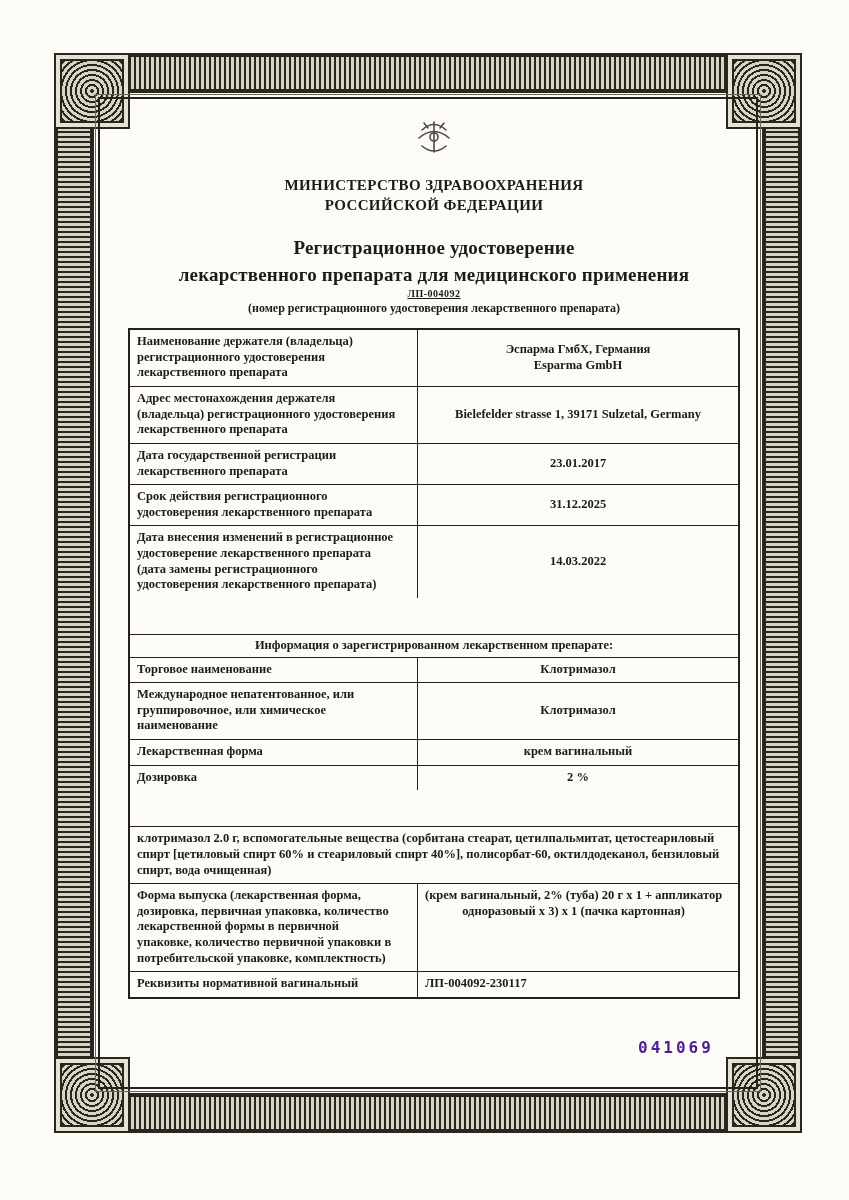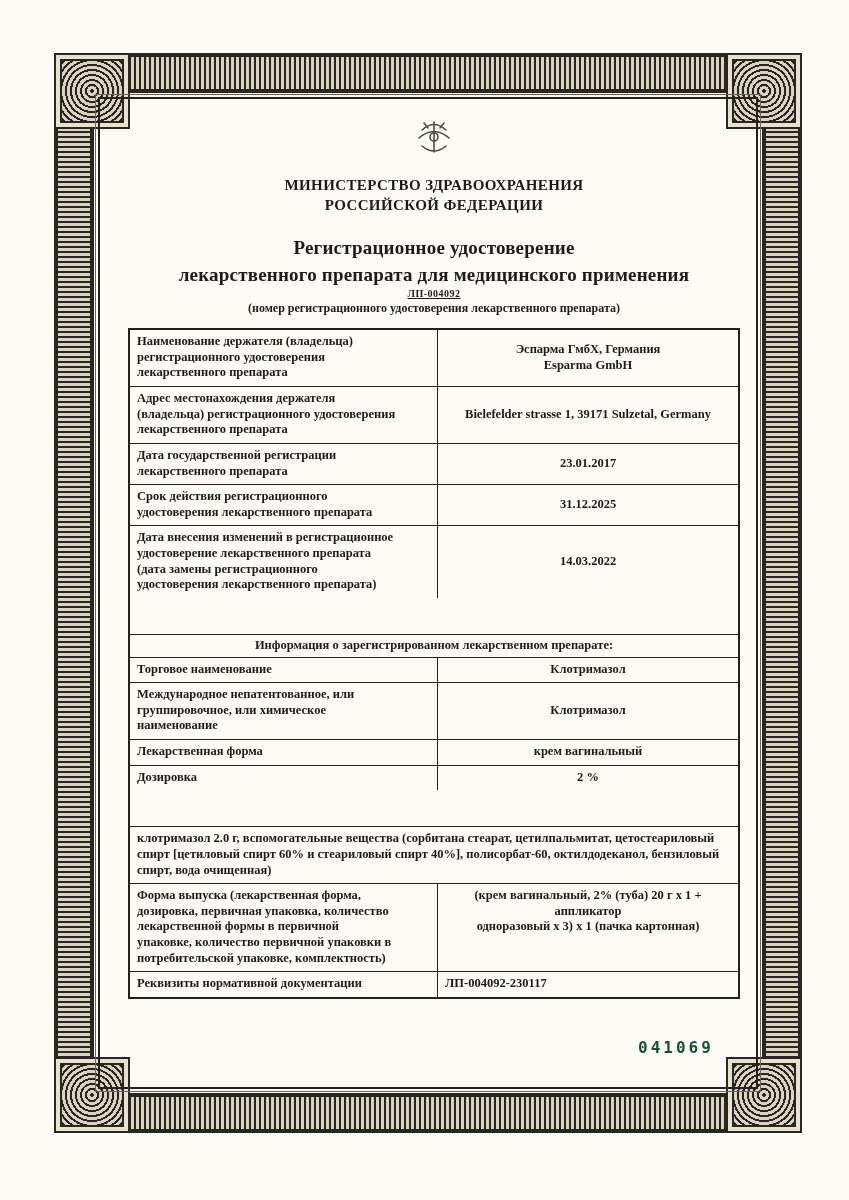--- a/index.html
+++ b/index.html
@@ -59,36 +59,36 @@
   .ministry{margin-top:12px;font-size:15px;font-weight:bold;line-height:1.3;letter-spacing:.4px;}
   .doc-title{margin-top:20px;font-size:19px;font-weight:bold;line-height:1.4;letter-spacing:.2px;}
   .reg-number{font-size:10px;font-weight:bold;text-decoration:underline;letter-spacing:.5px;}
   .reg-caption{margin-top:2px;font-size:12px;font-weight:bold;}
   
   .rtable{
     margin-top:12px;text-align:left;
     border:2px solid #24211c;
     font-size:12.5px;font-weight:bold;line-height:1.25;
   }
-  .trow{display:grid;grid-template-columns:287px 1fr;border-top:1px solid #24211c;gap:20px;}
+  .trow{display:grid;grid-template-columns:287px 1fr;border-top:1px solid #24211c;}
   .trow:first-child{border-top:none;}
   .cell{padding:4px 7px 5px;white-space:pre-line;}
   .cell.value{
     border-left:1px solid #24211c;
     display:flex;align-items:center;justify-content:center;text-align:center;
   }
   .cell.value.vleft{justify-content:flex-start;text-align:center;align-items:flex-start;}
   .trow.fullrow{grid-template-columns:1fr;margin-top:36px;}
   .trow.fullrow .cell{border-left:none;}
   .trow.sectionrow .cell{text-align:center;padding:3px 7px;}
   
   .stamp{
     position:absolute;left:638px;top:1038px;
     font-family:"DejaVu Sans Mono", monospace;
-    font-size:16px;letter-spacing:3px;color:#14532d;font-weight:bold;
+    font-size:16px;letter-spacing:3px;color:#4c1d95;font-weight:bold;
   }
 </style>
 </head>
 <body>
 
 <div class="page">
 
   <div class="frame">
     <div class="band band-h band-top"></div>
     <div class="band band-h band-bottom"></div>
@@ -201,21 +201,21 @@
         <div class="cell label">Форма выпуска (лекарственная форма,
 дозировка, первичная упаковка, количество
 лекарственной формы в первичной
 упаковке, количество первичной упаковки в
 потребительской упаковке, комплектность)</div>
         <div class="cell value vleft">(крем вагинальный, 2% (туба) 20 г х 1 + аппликатор
 одноразовый х 3) х 1 (пачка картонная)</div>
       </div>
 
       <div class="trow">
-        <div class="cell label">Реквизиты нормативной документации</div>
+        <div class="cell label">Реквизиты нормативной вагинальный</div>
         <div class="cell value vleft">ЛП-004092-230117</div>
       </div>
 
     </div>
   </div>
 
   <div class="stamp">041069</div>
 
 </div>
 

